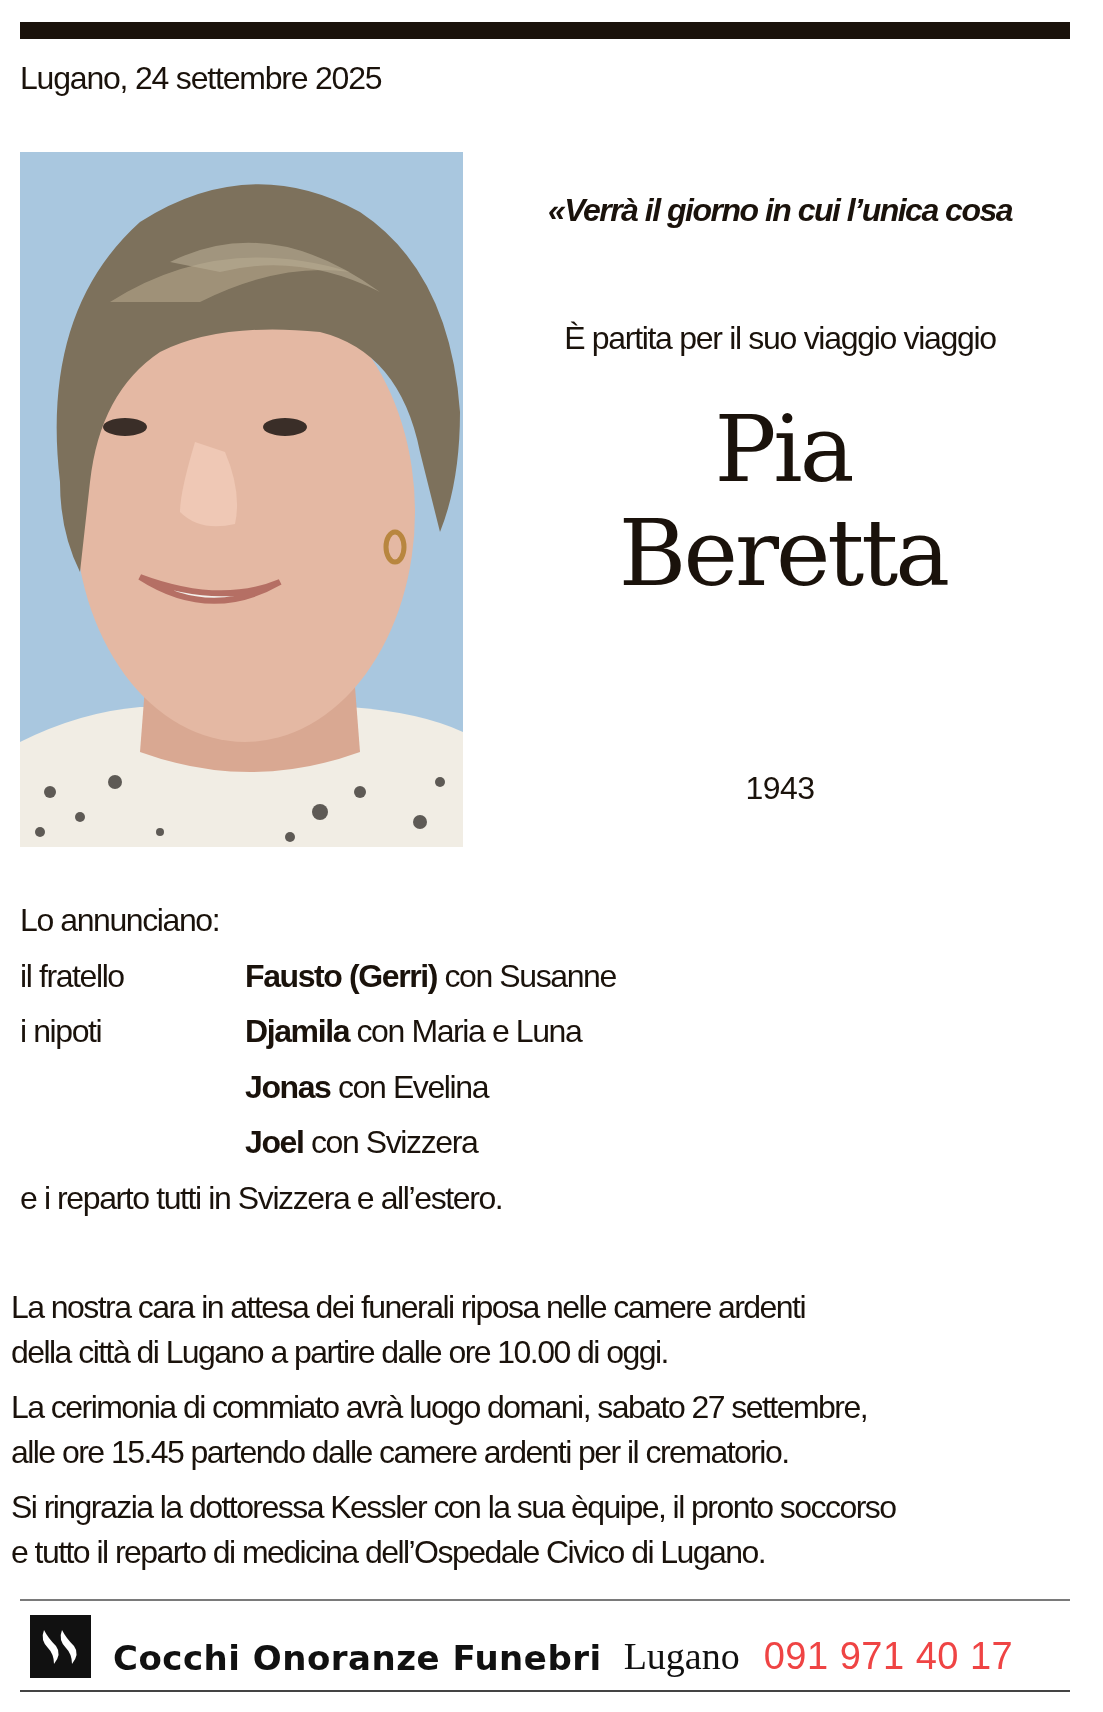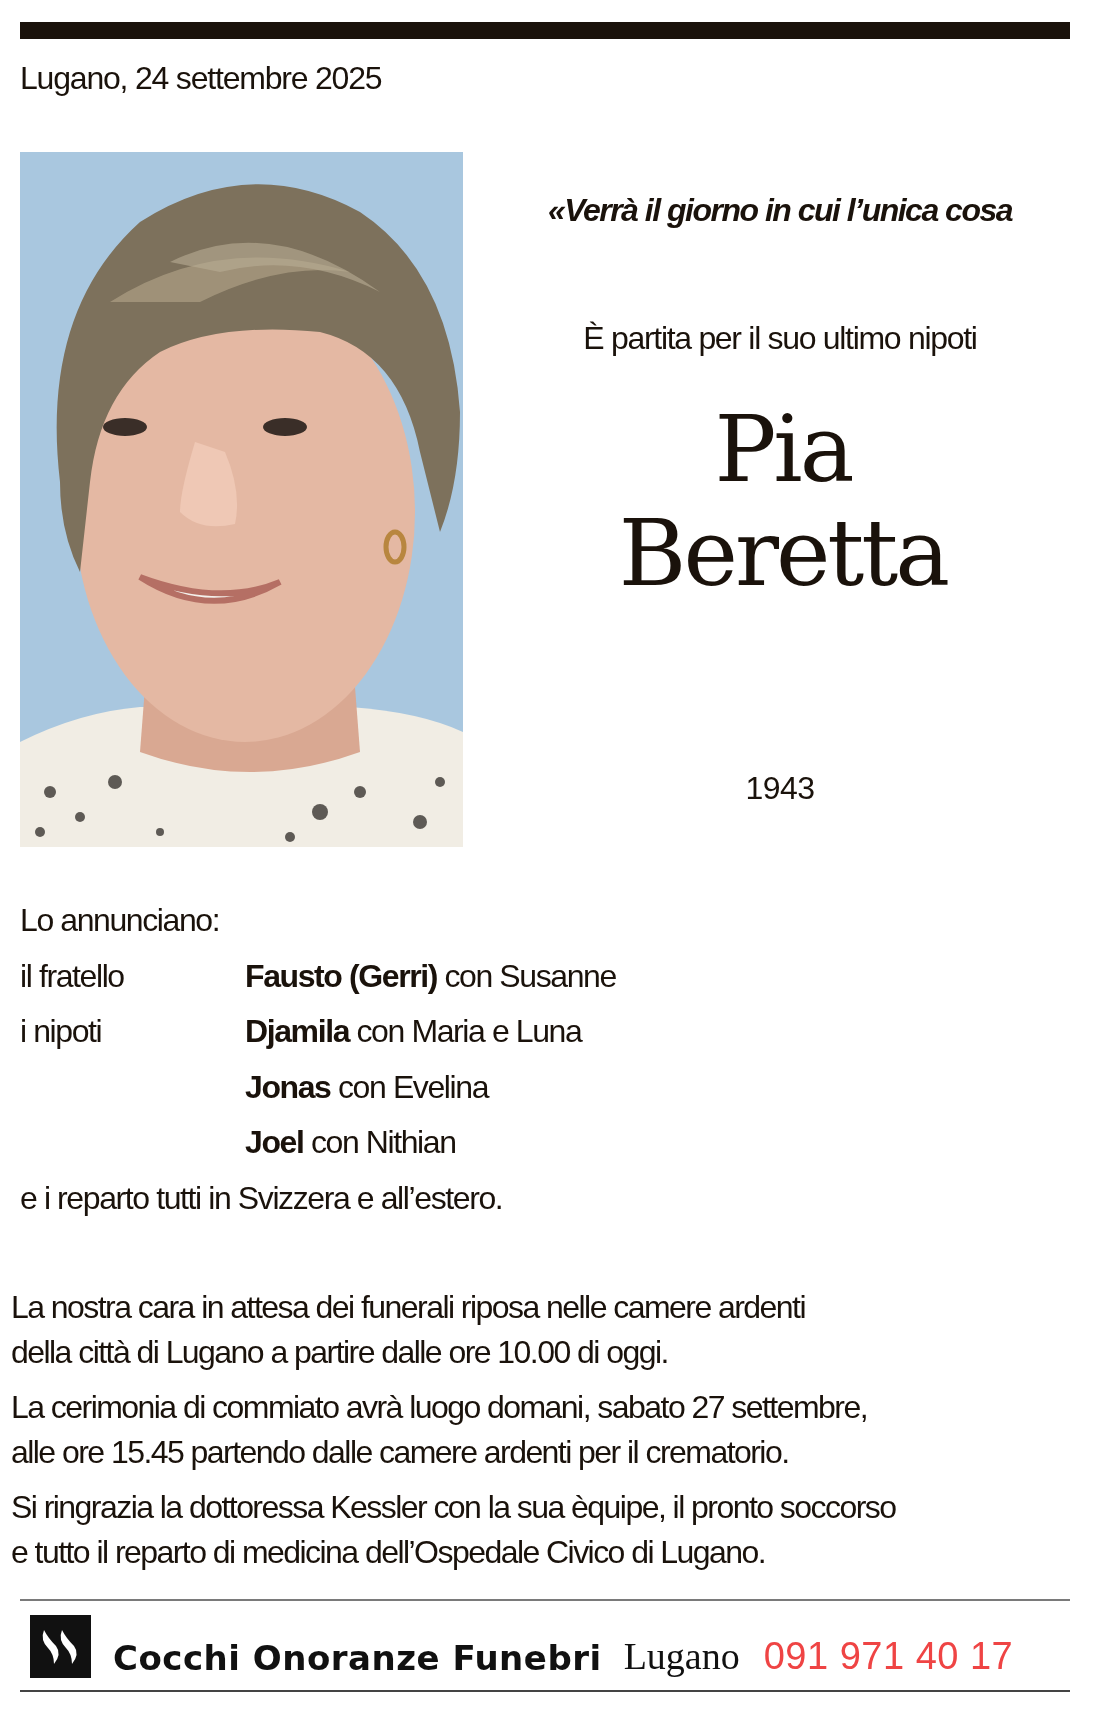--- a/index.html
+++ b/index.html
@@ -210,21 +210,21 @@
     <path d="M120 425 Q190 470 260 430 Q200 455 120 425 Z" fill="#f4f1ec" stroke="#b56f64" stroke-width="6"></path>
 
     <ellipse cx="375" cy="395" rx="9" ry="15" fill="none" stroke="#b8863f" stroke-width="5"></ellipse>
   </svg>
 </div>
 
 <div class="right-col quote">
   <div>«Verrà il giorno in cui l’unica cosa</div>
 </div>
 
-<div class="right-col subtitle">È partita per il suo ultimo nipoti</div>
+<div class="right-col subtitle">È partita per il suo viaggio viaggio</div>
 
 <div class="right-col name">
   <span>Pia</span>
   <span>Beretta</span>
 </div>
 
 <div class="right-col year">1943</div>
 
 <div class="announce">
   <div class="row">
@@ -237,21 +237,21 @@
   <div class="row">
     <span class="role">i nipoti</span>
     <span class="names"><b>Djamila</b><span> con Maria e Luna</span></span>
   </div>
   <div class="row">
     <span class="role"></span>
     <span class="names"><b>Jonas</b><span> con Evelina</span></span>
   </div>
   <div class="row">
     <span class="role"></span>
-    <span class="names"><b>Joel</b><span> con Nithian</span></span>
+    <span class="names"><b>Joel</b><span> con Svizzera</span></span>
   </div>
   <div class="row">
     <span>e i reparto tutti in Svizzera e all’estero.</span>
   </div>
 </div>
 
 <div class="paras">
   <p>
     <span>La nostra cara in attesa dei funerali riposa nelle camere ardenti</span><br>
     <span>della città di Lugano a partire dalle ore 10.00 di oggi.</span>

